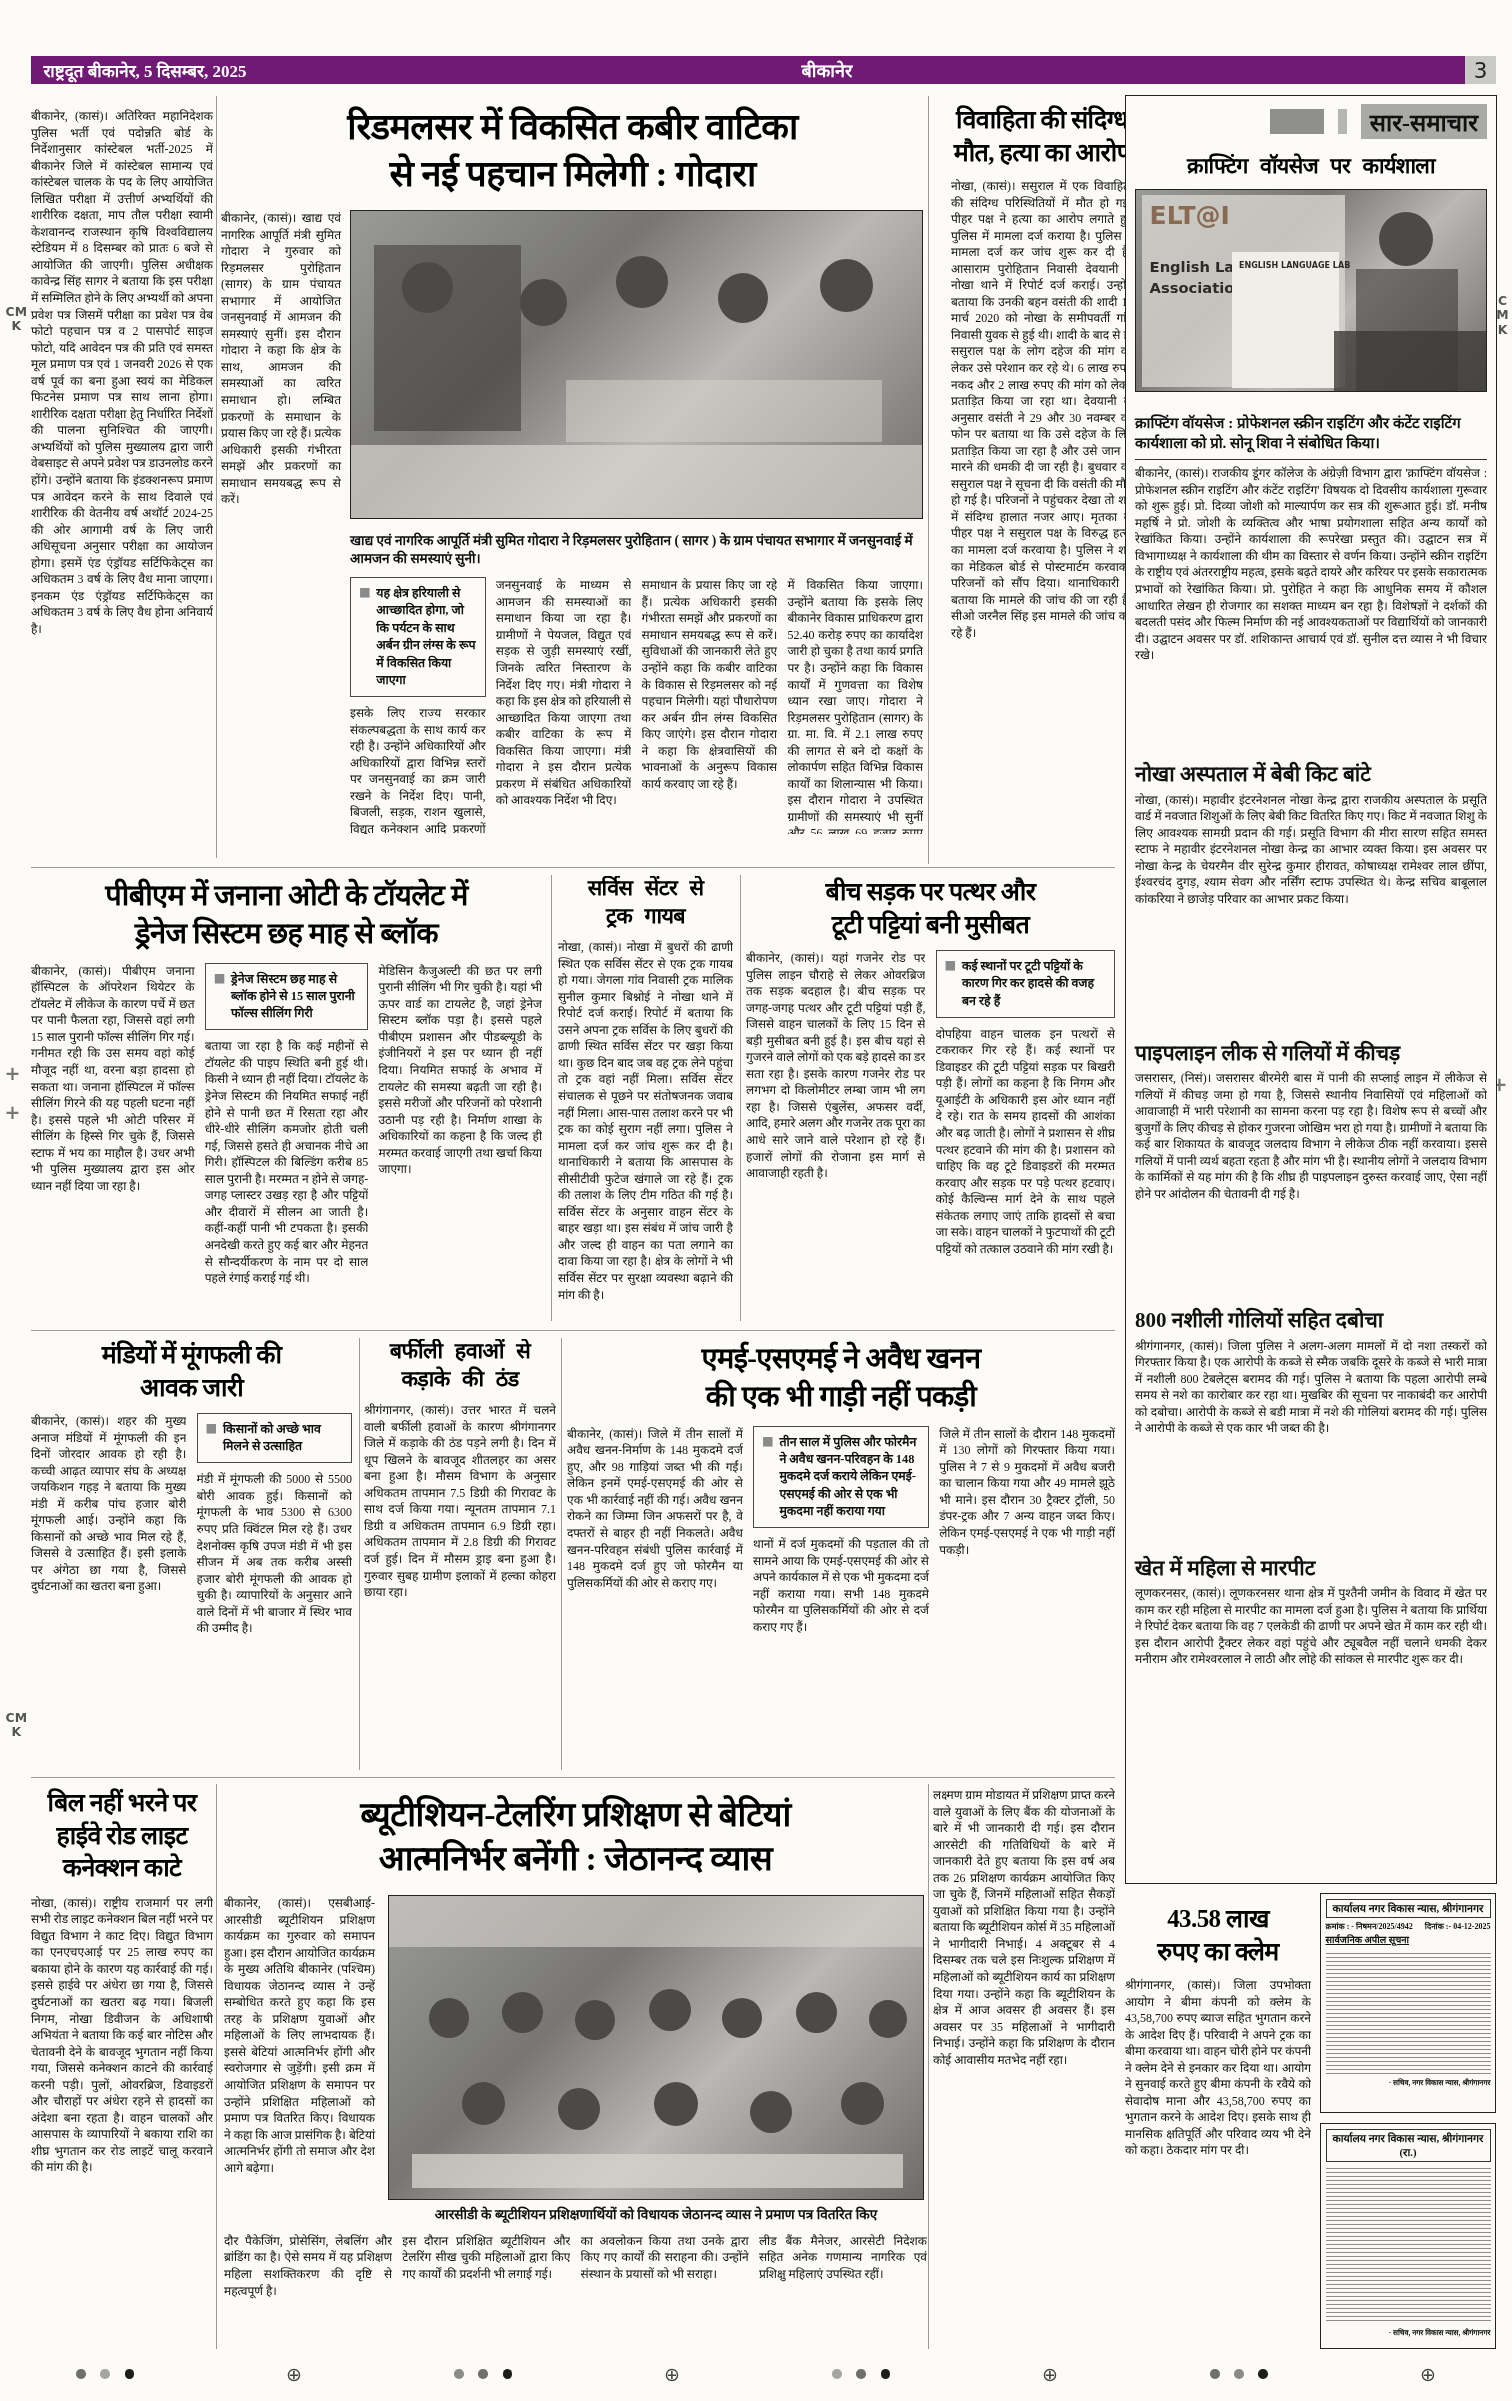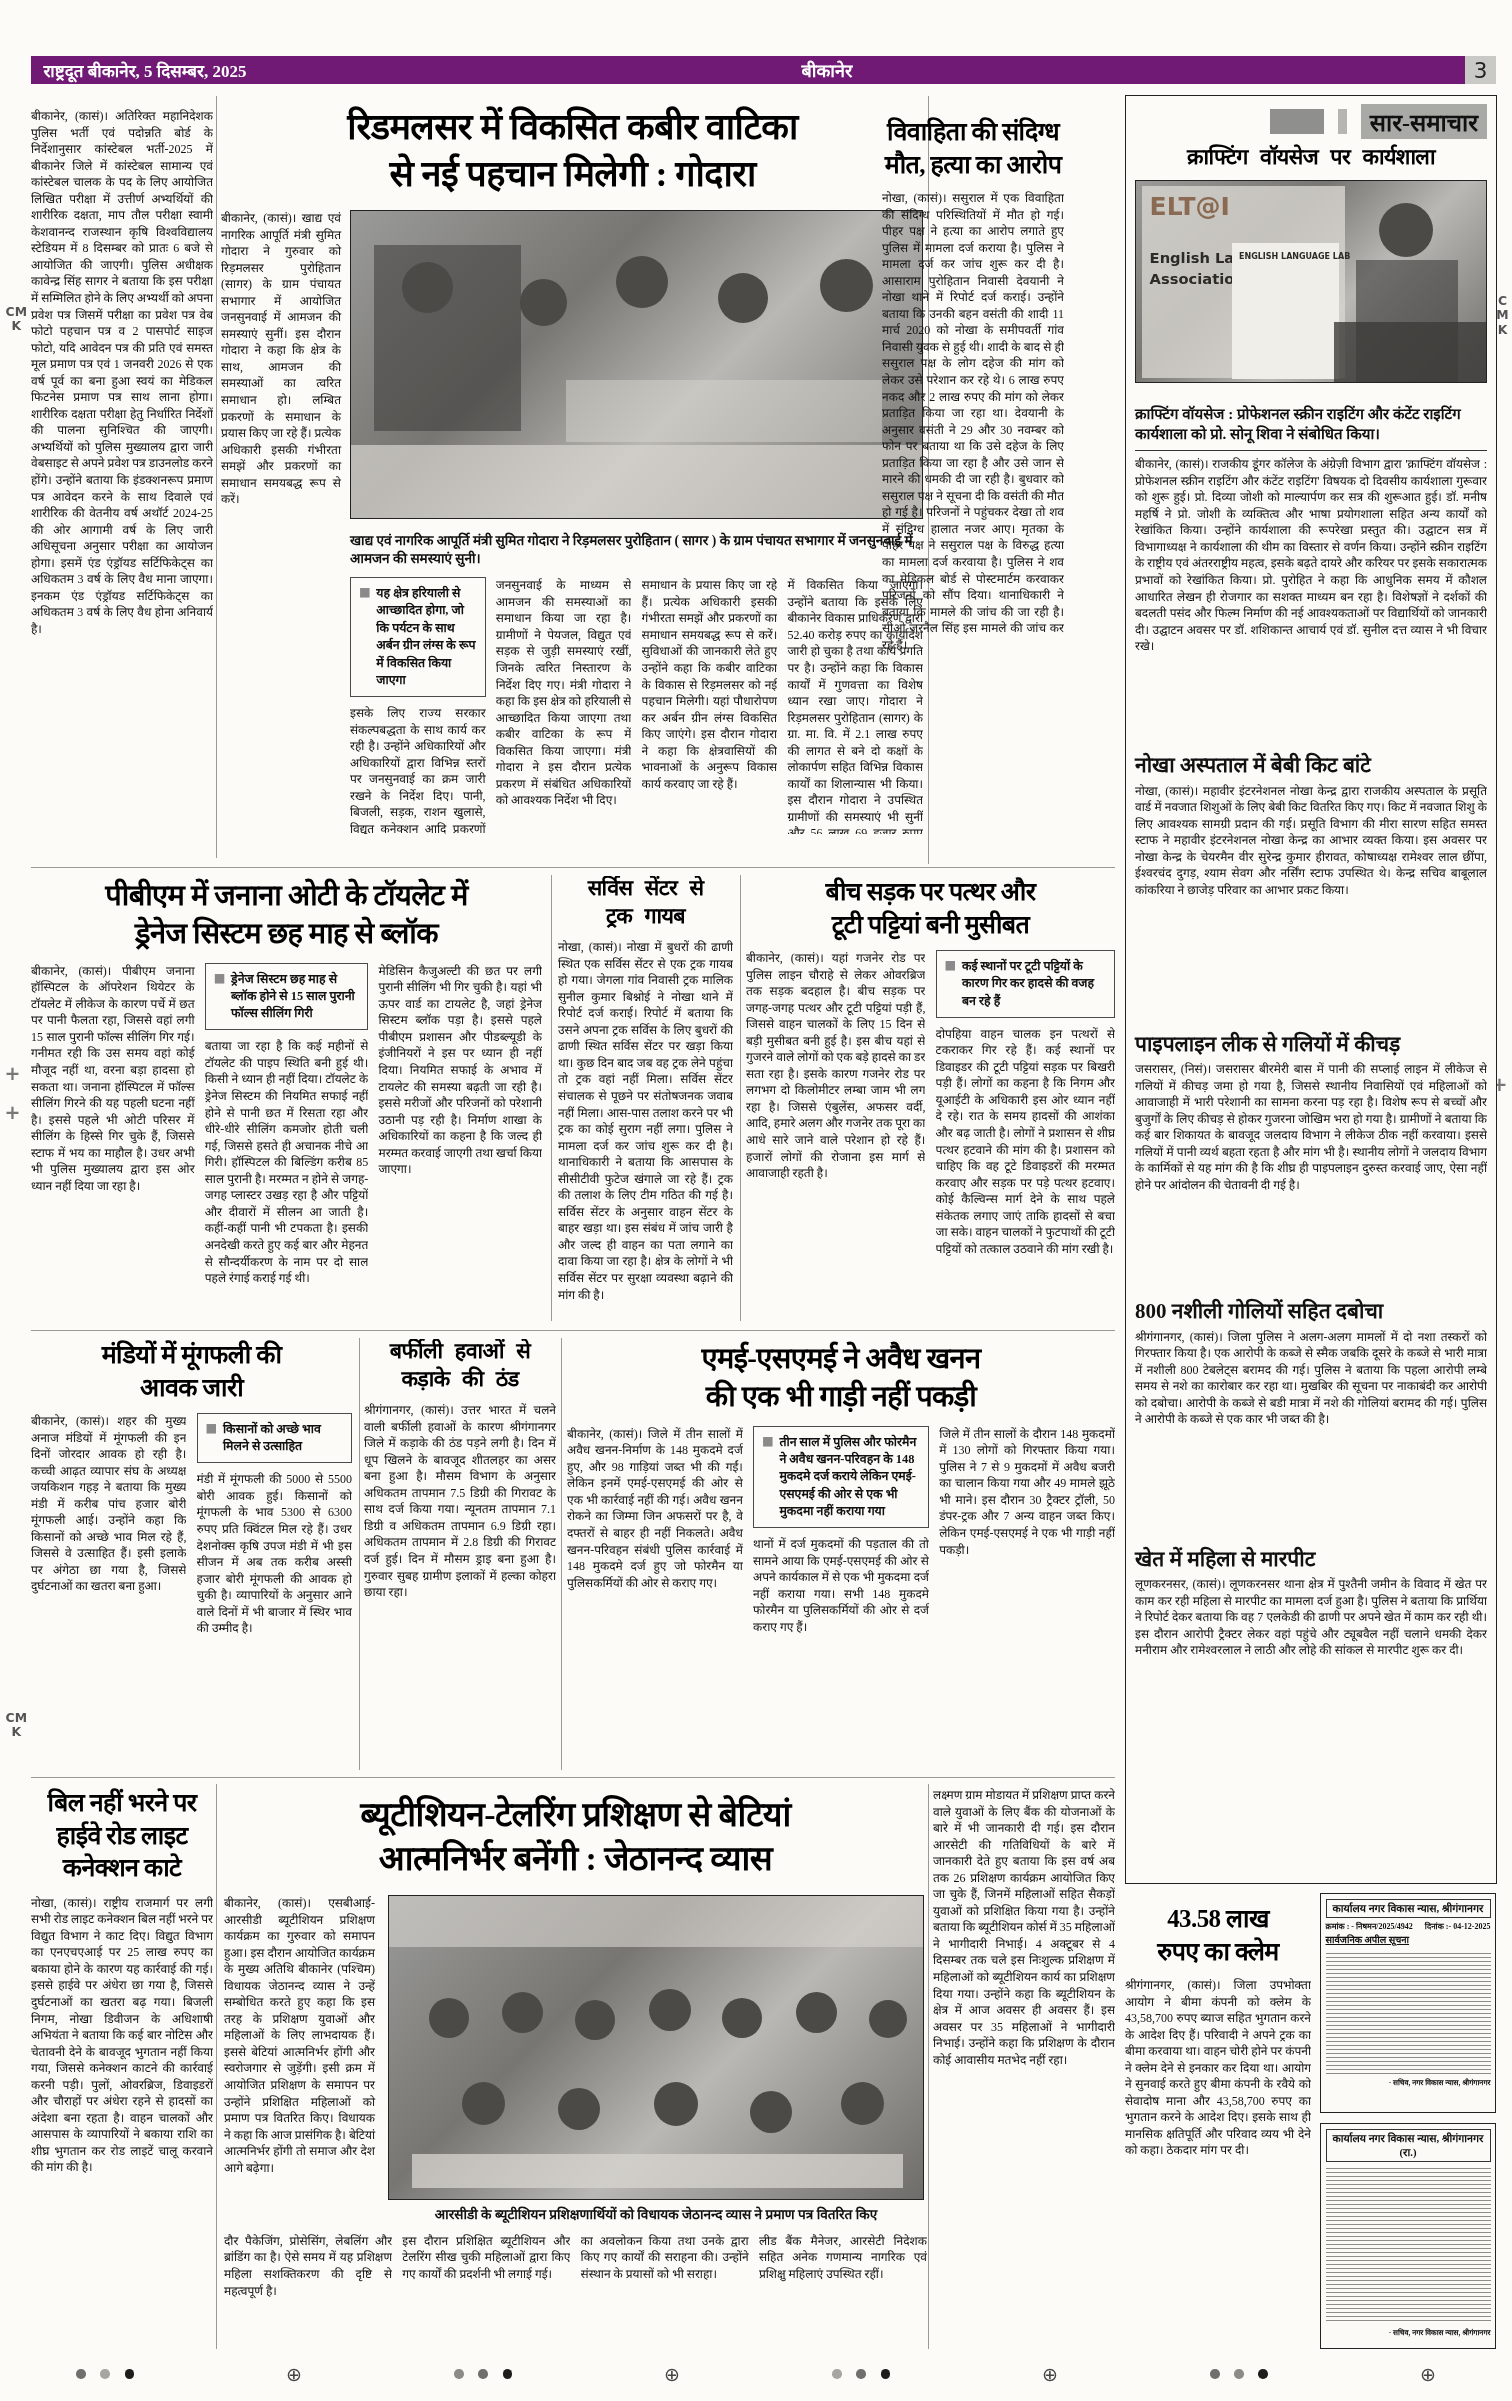--- a/index.html
+++ b/index.html
@@ -40,21 +40,21 @@
 
   
   .photo { position:relative; background:linear-gradient(135deg,#9a9a98 0%,#777672 35%,#b9b8b4 60%,#6d6c68 100%); border:1.1px solid #222; overflow:hidden; }
   .photo .fig { position:absolute; border-radius:50%; background:#4b4a47; }
   .photo .slab { position:absolute; background:#d8d6d0; }
   .photo .dark { position:absolute; background:#3c3b38; }
   .photo .ovl { position:absolute; color:#2c2b28; font-family:"DejaVu Sans",sans-serif; font-weight:bold; }
 
   
   .saarbox { position:absolute; left:1125px; top:95px; width:372px; height:1789px; border:1.1px solid #222; padding:8px 9px; overflow:hidden; background:#fcfbf8; }
-  .saar-head { display:flex; align-items:center; justify-content:flex-end; gap:14px; margin-bottom:6px; }
+  .saar-head { display:flex; align-items:center; justify-content:flex-end; gap:14px; margin-bottom:15px; }
   .saar-head .blk1 { width:54px; height:25px; background:#8f8f8d; }
   .saar-head .blk2 { width:9px; height:25px; background:#b5b5b2; }
   .saar-title { background:#a9a9a6; padding:1.1px 9px; font-size:24px; font-weight:bold; }
   .saar-h2 { font-size:21px; font-weight:bold; margin:9px 0 4.5px 0; }
   .saar hr { border:none; border-top:1.1px solid #333; margin:5.6px 0; }
 
   
   .adbox { border:1.4px solid #222; background:#fbfaf6; padding:4.5px; overflow:hidden; }
   .adbox .adtitle { font-weight:bold; font-size:10.7px; text-align:center; border:0.8px solid #333; padding:1.7px 1.1px; }
   .adbox .adline { display:flex; justify-content:space-between; font-size:8px; margin-top:2.3px; font-weight:bold; }
@@ -140,21 +140,21 @@
           <span class="txt">यह क्षेत्र हरियाली से आच्छादित होगा, जो कि पर्यटन के साथ अर्बन ग्रीन लंग्स के रूप में विकसित किया जाएगा</span>
         </div>
         <div class="body-text">इसके लिए राज्य सरकार संकल्पबद्धता के साथ कार्य कर रही है। उन्होंने अधिकारियों और अधिकारियों द्वारा विभिन्न स्तरों पर जनसुनवाई का क्रम जारी रखने के निर्देश दिए। पानी, बिजली, सड़क, राशन खुलासे, विद्युत कनेक्शन आदि प्रकरणों की सुनवाई करते हुए मौके पर ही अधिकारियों को निस्तारण के फौरन निर्देश दिए।</div>
       </div>
       <div class="body-text">जनसुनवाई के माध्यम से आमजन की समस्याओं का समाधान किया जा रहा है। ग्रामीणों ने पेयजल, विद्युत एवं सड़क से जुड़ी समस्याएं रखीं, जिनके त्वरित निस्तारण के निर्देश दिए गए। मंत्री गोदारा ने कहा कि इस क्षेत्र को हरियाली से आच्छादित किया जाएगा तथा कबीर वाटिका के रूप में विकसित किया जाएगा। मंत्री गोदारा ने इस दौरान प्रत्येक प्रकरण में संबंधित अधिकारियों को आवश्यक निर्देश भी दिए।</div>
       <div class="body-text">समाधान के प्रयास किए जा रहे हैं। प्रत्येक अधिकारी इसकी गंभीरता समझें और प्रकरणों का समाधान समयबद्ध रूप से करें। सुविधाओं की जानकारी लेते हुए उन्होंने कहा कि कबीर वाटिका के विकास से रिड़मलसर को नई पहचान मिलेगी। यहां पौधारोपण कर अर्बन ग्रीन लंग्स विकसित किए जाएंगे। इस दौरान गोदारा ने कहा कि क्षेत्रवासियों की भावनाओं के अनुरूप विकास कार्य करवाए जा रहे हैं।</div>
       <div class="body-text">में विकसित किया जाएगा। उन्होंने बताया कि इसके लिए बीकानेर विकास प्राधिकरण द्वारा 52.40 करोड़ रुपए का कार्यादेश जारी हो चुका है तथा कार्य प्रगति पर है। उन्होंने कहा कि विकास कार्यों में गुणवत्ता का विशेष ध्यान रखा जाए। गोदारा ने रिड़मलसर पुरोहितान (सागर) के ग्रा. मा. वि. में 2.1 लाख रुपए की लागत से बने दो कक्षों के लोकार्पण सहित विभिन्न विकास कार्यों का शिलान्यास भी किया। इस दौरान गोदारा ने उपस्थित ग्रामीणों की समस्याएं भी सुनीं और 56 लाख 69 हजार रुपए की लागत के कई सड़क का लोकार्पण किया।</div>
     </div>
   </div>
 
-  <div class="article" style="left:882px; top:104px; width:182px; height:759px;margin-top:12px;">
+  <div class="article" style="left:951px; top:104px; width:182px; height:759px;">
     <div class="hl hl-md">विवाहिता की संदिग्ध मौत, हत्या का आरोप</div>
     <div class="body-text" style="margin-top:9px; height:644px; overflow:hidden;">नोखा, (कासं)। ससुराल में एक विवाहिता की संदिग्ध परिस्थितियों में मौत हो गई। पीहर पक्ष ने हत्या का आरोप लगाते हुए पुलिस में मामला दर्ज कराया है। पुलिस ने मामला दर्ज कर जांच शुरू कर दी है। आसाराम पुरोहितान निवासी देवयानी ने नोखा थाने में रिपोर्ट दर्ज कराई। उन्होंने बताया कि उनकी बहन वसंती की शादी 11 मार्च 2020 को नोखा के समीपवर्ती गांव निवासी युवक से हुई थी। शादी के बाद से ही ससुराल पक्ष के लोग दहेज की मांग को लेकर उसे परेशान कर रहे थे। 6 लाख रुपए नकद और 2 लाख रुपए की मांग को लेकर प्रताड़ित किया जा रहा था। देवयानी के अनुसार वसंती ने 29 और 30 नवम्बर को फोन पर बताया था कि उसे दहेज के लिए प्रताड़ित किया जा रहा है और उसे जान से मारने की धमकी दी जा रही है। बुधवार को ससुराल पक्ष ने सूचना दी कि वसंती की मौत हो गई है। परिजनों ने पहुंचकर देखा तो शव में संदिग्ध हालात नजर आए। मृतका के पीहर पक्ष ने ससुराल पक्ष के विरुद्ध हत्या का मामला दर्ज करवाया है। पुलिस ने शव का मेडिकल बोर्ड से पोस्टमार्टम करवाकर परिजनों को सौंप दिया। थानाधिकारी ने बताया कि मामले की जांच की जा रही है। सीओ जरनैल सिंह इस मामले की जांच कर रहे हैं।</div>
   </div>
 
   <div class="saarbox saar">
     <div class="saar-head">
       <span class="blk1"></span>
       <span class="blk2"></span>
       <span class="saar-title">सार-समाचार</span>
     </div>

